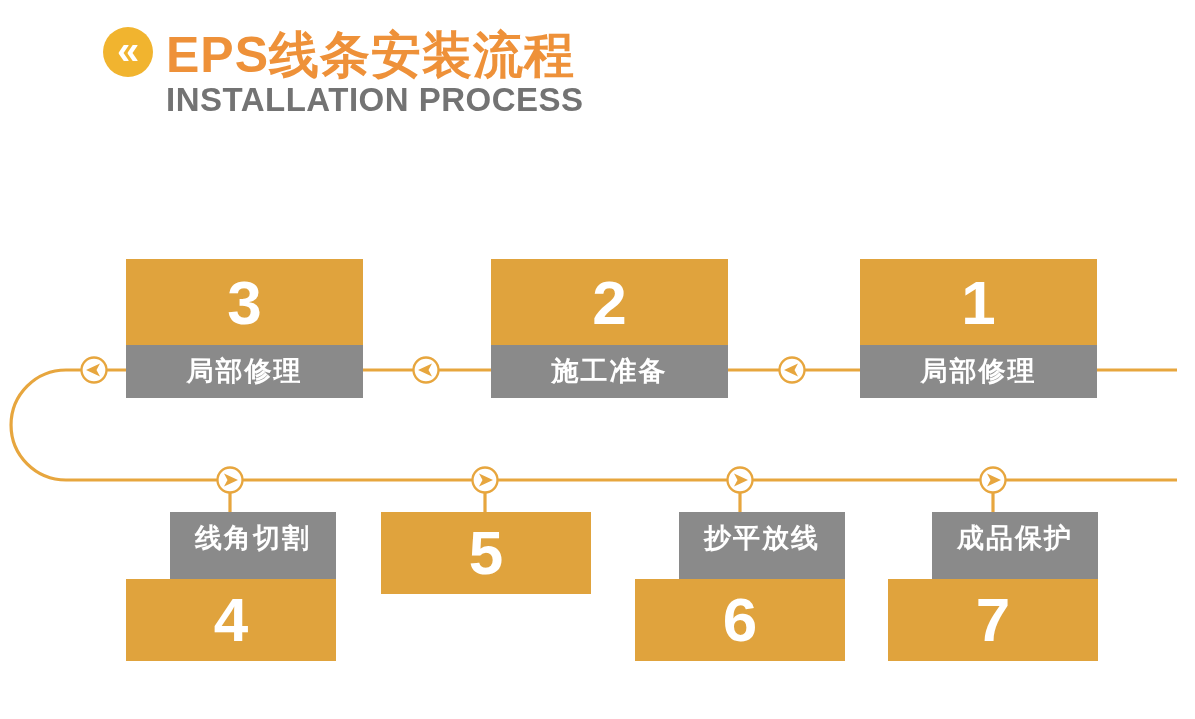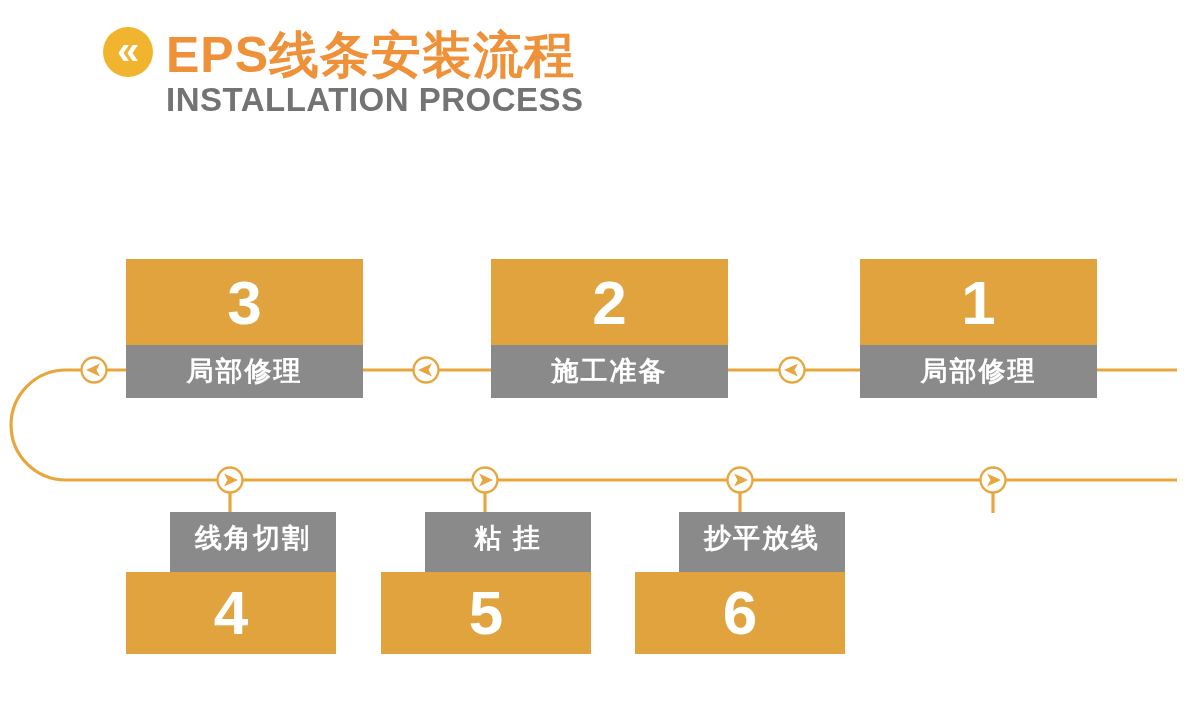--- a/index.html
+++ b/index.html
@@ -72,21 +72,21 @@
   }
   .label {
     background: #8A8A8A;
     color: #ffffff;
     font-weight: bold;
     text-align: center;
     letter-spacing: 2px;
   }
   .step-top .num      { height: 86px; line-height: 88px; font-size: 62px; }
   .step-top .label    { height: 53px; line-height: 53px; font-size: 27px; }
-  .step-bottom .label { height: 60px; line-height: 52px; font-size: 27px; margin-left: 44px; }
+  .step-bottom .label { height: 67px; line-height: 52px; font-size: 27px; margin-left: 44px; }
   .step-bottom .num   { height: 82px; line-height: 82px; font-size: 62px; }
 
   .pos-s3 { left: 126px; }
   .pos-s2 { left: 491px; }
   .pos-s1 { left: 860px; }
   .pos-s4 { left: 126px; }
   .pos-s5 { left: 381px; }
   .pos-s6 { left: 635px; }
   .pos-s7 { left: 888px; }
 </style>
@@ -150,21 +150,24 @@
   <div class="step step-top pos-s1">
     <div class="num">1</div>
     <div class="label">局部修理</div>
   </div>
 
   <div class="step step-bottom pos-s4">
     <div class="label">线角切割</div>
     <div class="num">4</div>
   </div>
   <div class="step step-bottom pos-s5">
-    <div class="label">粘 挂</div>
     <div class="num">5</div>
   </div>
   <div class="step step-bottom pos-s6">
     <div class="label">抄平放线</div>
     <div class="num">6</div>
   </div>
+  <div class="step step-bottom pos-s7">
+    <div class="label">成品保护</div>
+    <div class="num">7</div>
+  </div>
 
 </div>
 
 </body></html>

